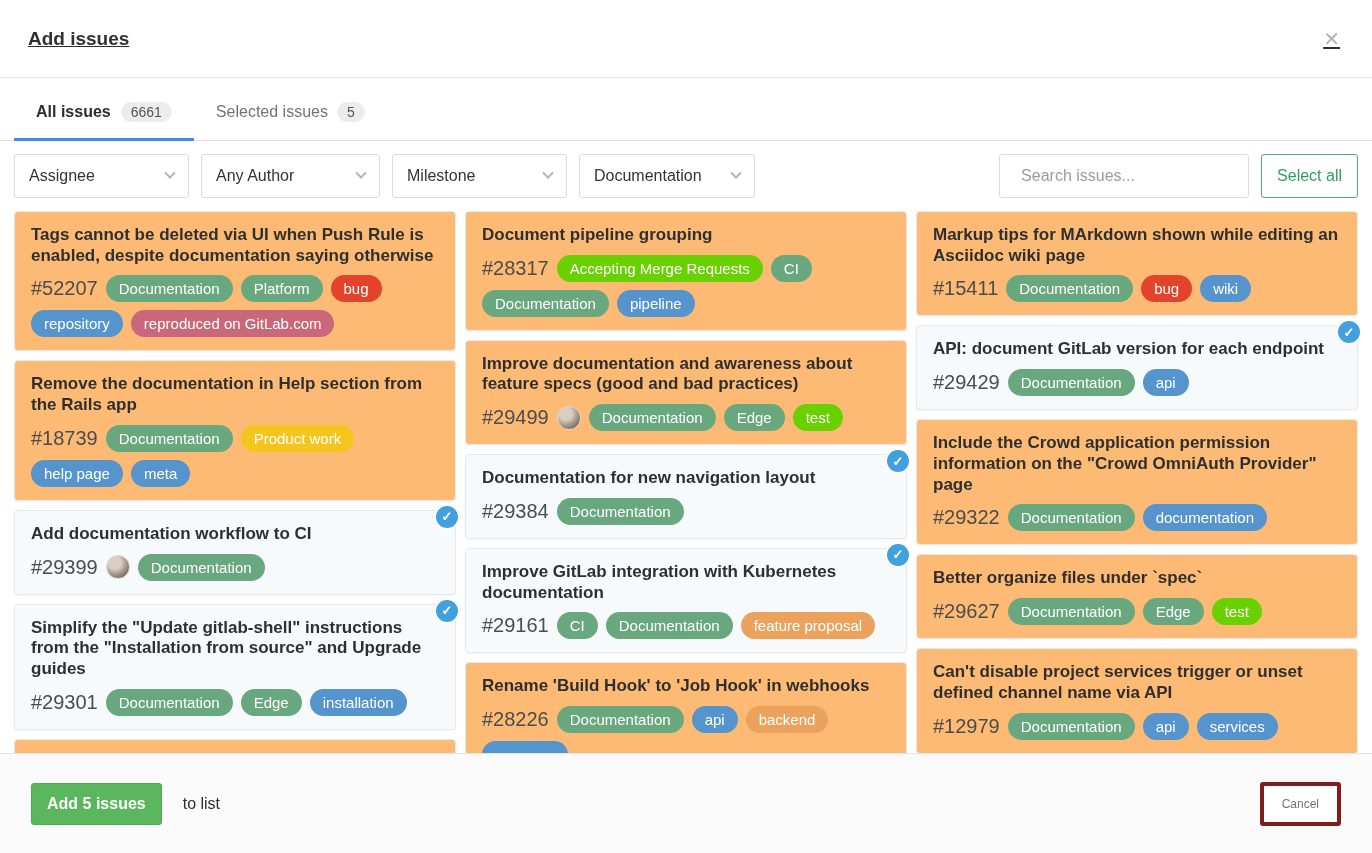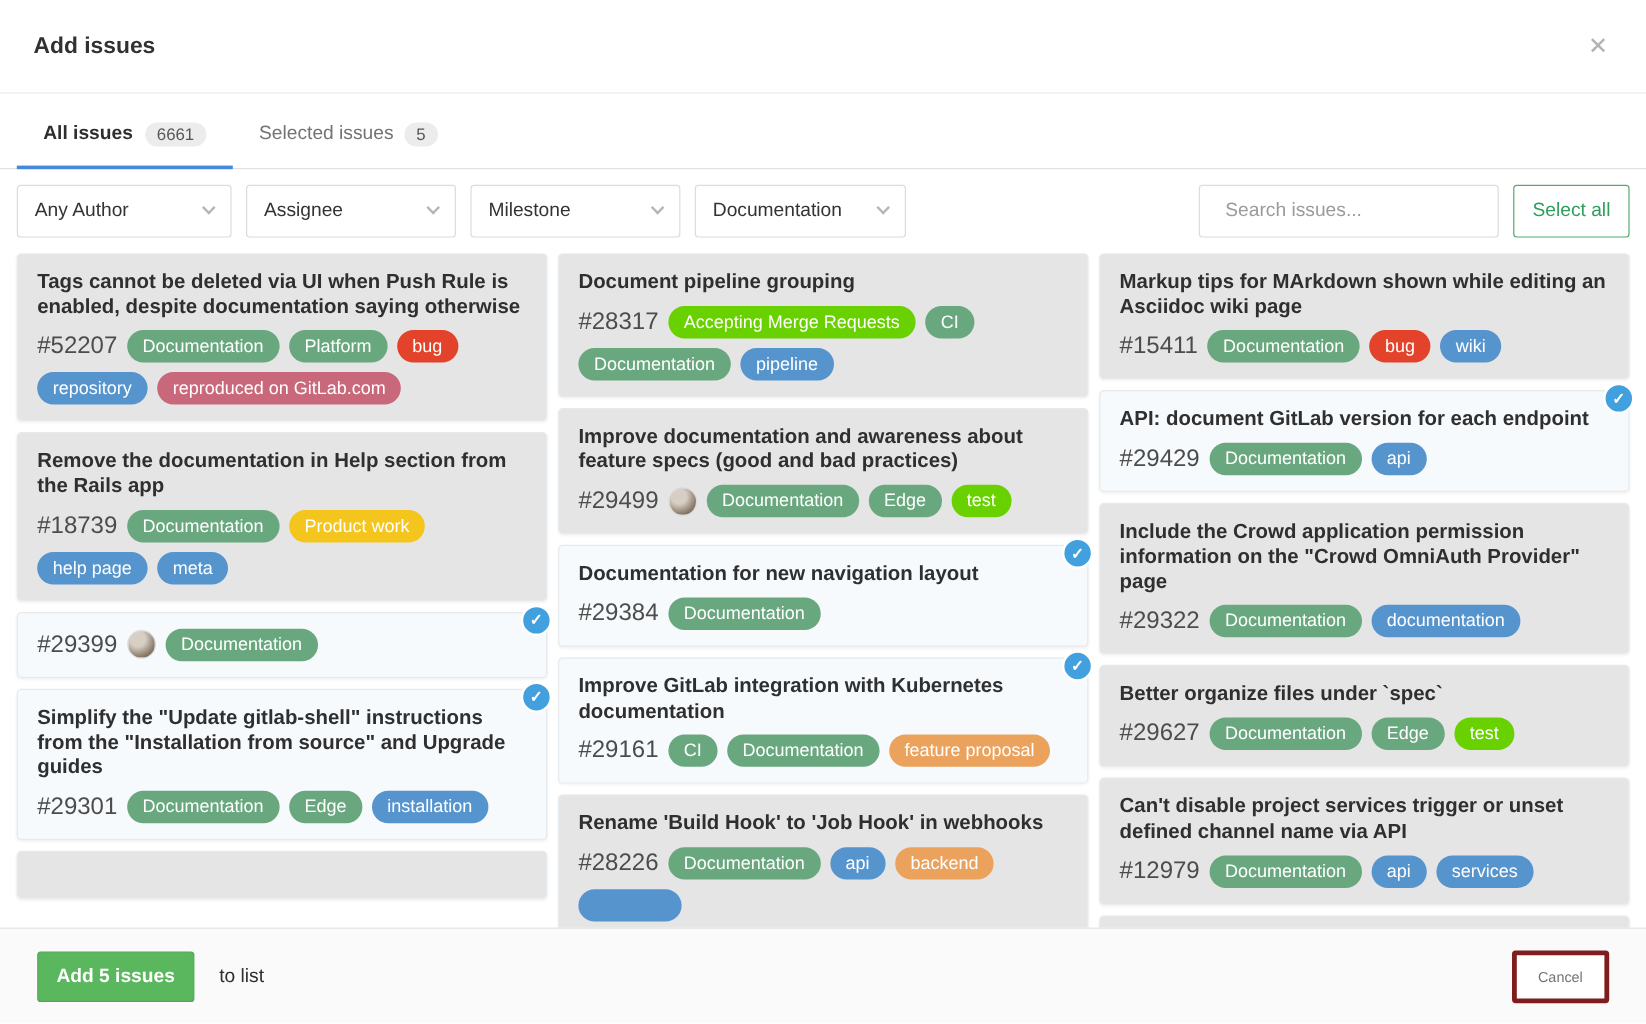--- a/index.html
+++ b/index.html
@@ -4,21 +4,21 @@
 <style>
   * { box-sizing: border-box; margin: 0; padding: 0; }
   html,body { width:1372px; height:853px; overflow:hidden; }
   body {
     font-family:"Liberation Sans", sans-serif;
     background:#fff; color:#2e2e2e; position:relative;
   }
   
   .modal-header {
     height:78px; display:flex; align-items:center;
-    padding:0 28px; border-bottom:1px solid #eaeaea;
+    padding:0 28px; border-bottom:1px solid #eaeaea;text-decoration:underline;
   }
   .modal-title { font-size:19px; font-weight:bold; color:#313131; }
   .close-btn {
     margin-left:auto; background:none; border:none; cursor:pointer;
     color:#b3b3b3; font-size:20px; line-height:1; padding:4px;
   }
   
   .tabs {
     display:flex; padding:0 14px; margin-top:24px;
     border-bottom:1px solid #e1e1e1;
@@ -57,21 +57,21 @@
     height:44px; padding:0 15px; background:#fff; border:1px solid #54ab70;
     color:#2e9e5b; border-radius:3px; font-size:16px; cursor:pointer;
     font-family:"Liberation Sans", sans-serif;
   }
   
   .board {
     display:flex; gap:9px; padding:0 14px; height:563px; overflow:hidden;
   }
   .board-col { width:442px; flex:none; display:flex; flex-direction:column; gap:9px; }
   .card {
-    background:#e5e5e5; border:1px solid #e7eaed; border-radius:4px;
+    background:#fdba74; border:1px solid #e7eaed; border-radius:4px;
     padding:13px 16px; box-shadow:0 1px 2px rgba(0,0,0,0.05);
     position:relative; cursor:pointer; flex:none;
   }
   .card.selected { background:#f6fafd; }
   .card.partial { height:40px; }
   .card-title {
     font-size:17px; font-weight:bold; color:#2f2f2f;
     line-height:1.22; margin-bottom:9px;
   }
   .card-meta {
@@ -90,21 +90,21 @@
   }
   .pill-empty { min-width:86px; height:27px; }
   .check-badge {
     position:absolute; top:-7px; right:-5px; width:26px; height:26px;
     border-radius:50%; background:#41a0dd; border:2px solid #fff;
     color:#fff; font-size:13px; font-weight:bold;
     display:flex; align-items:center; justify-content:center; z-index:2;
   }
   
   .modal-footer {
-    position:absolute; left:0; right:0; bottom:0; height:80px;
+    position:absolute; left:0; right:0; bottom:0; height:100px;
     background:#fafafa; border-top:1px solid #e3e3e3;
     display:flex; align-items:center; padding:0 31px;
   }
   .add-btn {
     background:#5bb75e; color:#fff; border:1px solid #51a854; border-radius:3px;
     font-size:16px; font-weight:bold; padding:11px 15px; cursor:pointer;
     font-family:"Liberation Sans", sans-serif;
   }
   .to-list { font-size:16px; color:#2e2e2e; margin:0 21px; }
   .list-dropdown {
@@ -133,26 +133,26 @@
     <span>All issues</span>
     <span class="tab-badge">6661</span>
   </div>
   <div class="tab">
     <span>Selected issues</span>
     <span class="tab-badge">5</span>
   </div>
 </div>
 
 <div class="filterbar">
+  <div class="dropdown dd-assignee">
+    <span>Assignee</span>
+    <span class="chev"></span>
+  </div>
   <div class="dropdown dd-author">
     <span>Any Author</span>
-    <span class="chev"></span>
-  </div>
-  <div class="dropdown dd-assignee">
-    <span>Assignee</span>
     <span class="chev"></span>
   </div>
   <div class="dropdown dd-milestone">
     <span>Milestone</span>
     <span class="chev"></span>
   </div>
   <div class="dropdown dd-label">
     <span>Documentation</span>
     <span class="chev"></span>
   </div>
@@ -182,20 +182,21 @@
       <span class="issue-id">#18739</span>
 
     <span class="pill" style="background: rgb(105, 168, 126);">Documentation</span>
           <span class="pill" style="background: rgb(244, 198, 29);">Product work</span>
           <span class="pill" style="background: rgb(86, 148, 206);">help page</span>
           <span class="pill" style="background: rgb(86, 148, 206);">meta</span>
         </div>
   </div>
       <div class="card selected">
     <div class="check-badge">✓</div>
+    <div class="card-title">Add documentation workflow to CI</div>
     <div class="card-meta">
       <span class="issue-id">#29399</span>
       <span class="avatar"></span>
     <span class="pill" style="background: rgb(105, 168, 126);">Documentation</span>
         </div>
   </div>
       <div class="card selected">
     <div class="check-badge">✓</div>
     <div class="card-title">Simplify the "Update gitlab-shell" instructions from the "Installation from source" and Upgrade guides</div>
     <div class="card-meta">

